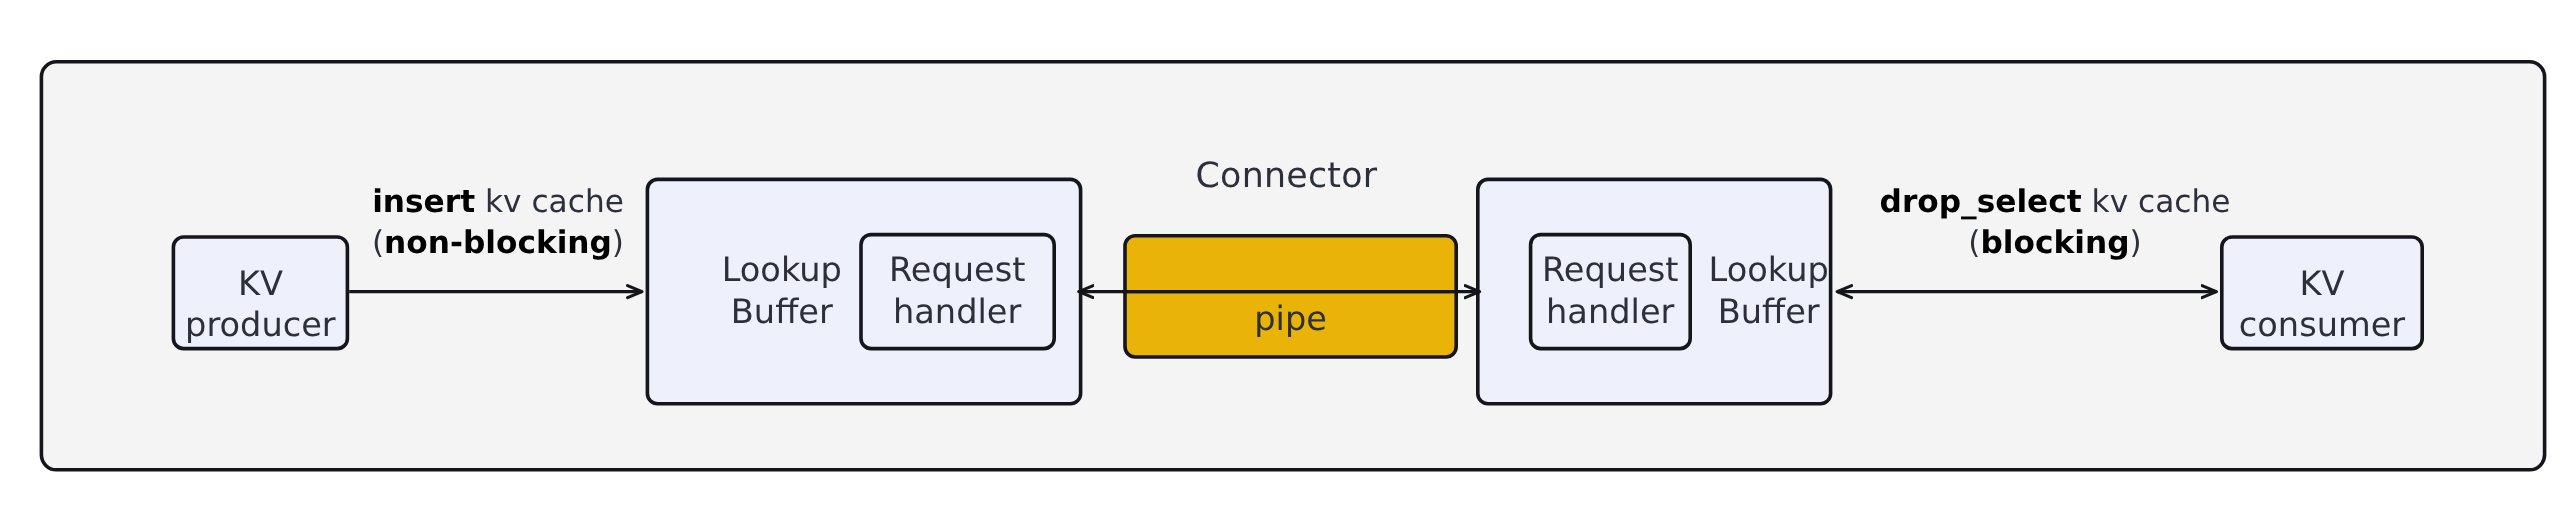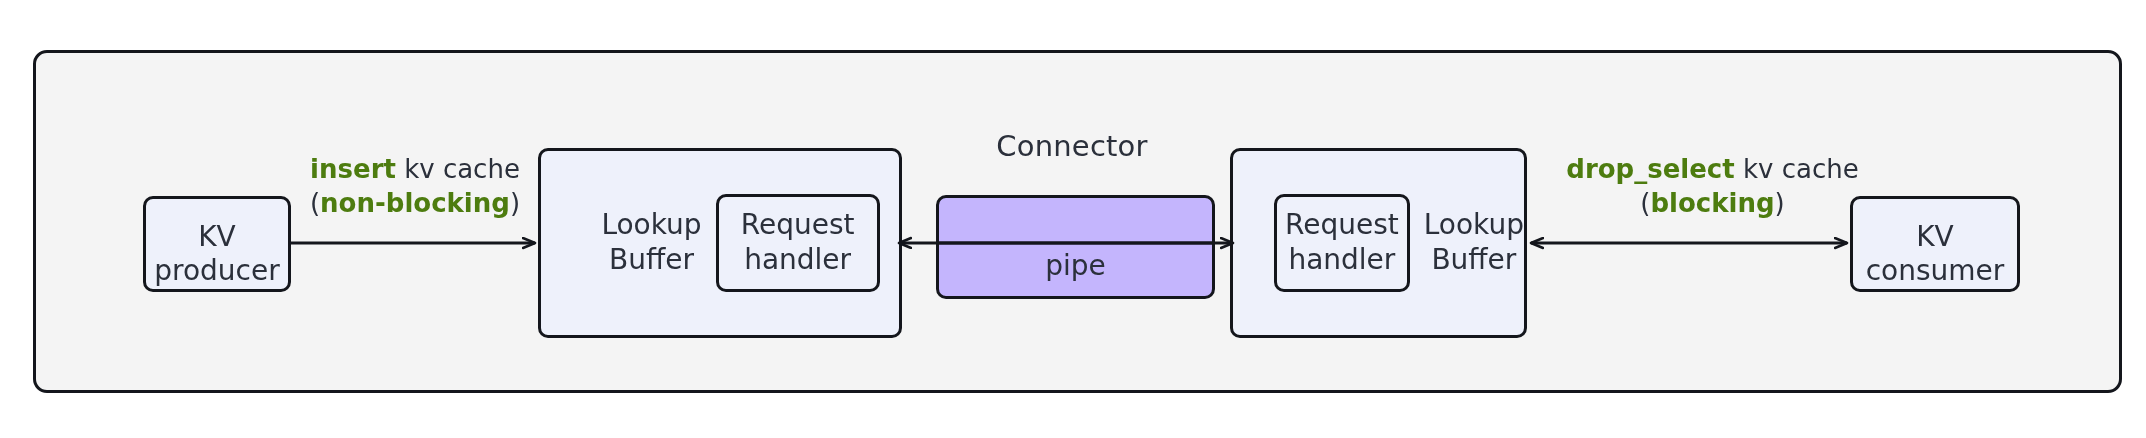--- a/index.html
+++ b/index.html
@@ -37,21 +37,21 @@
     border:3px solid #14161c;
     border-radius:10px;
     display:flex;
     align-items:flex-end;
     justify-content:center;
     text-align:center;
     font-size:28px;
     line-height:1.24;
     color:#2b303b;
   }
-  .node.green{background:#c4b5fd;}
+  .node.green{background:#eab308;}
 
   
   #kv-producer{left:143px;top:196px;width:148px;height:96px;}
   
   #kv-consumer{left:1850px;top:196px;width:170px;height:96px;}
 
   
   .buffer-unit{
     position:absolute;
     box-sizing:border-box;
@@ -99,21 +99,21 @@
   
   .edge-label{
     position:absolute;
     text-align:center;
     font-size:26px;
     line-height:1.32;
     color:#2b303b;
     z-index:3;
     white-space:nowrap;
   }
-  .edge-label b{font-weight:700;color:#4d7c0f;}
+  .edge-label b{font-weight:700;color:#000000;}
   #label-insert{left:291px;top:152px;width:248px;}
   #label-dropselect{left:1527px;top:152px;width:323px;padding-left:24px;}
 </style>
 </head>
 <body>
 
 <div id="stage">
 
   <div class="connector-panel">
     <div class="connector-title">Connector</div>

